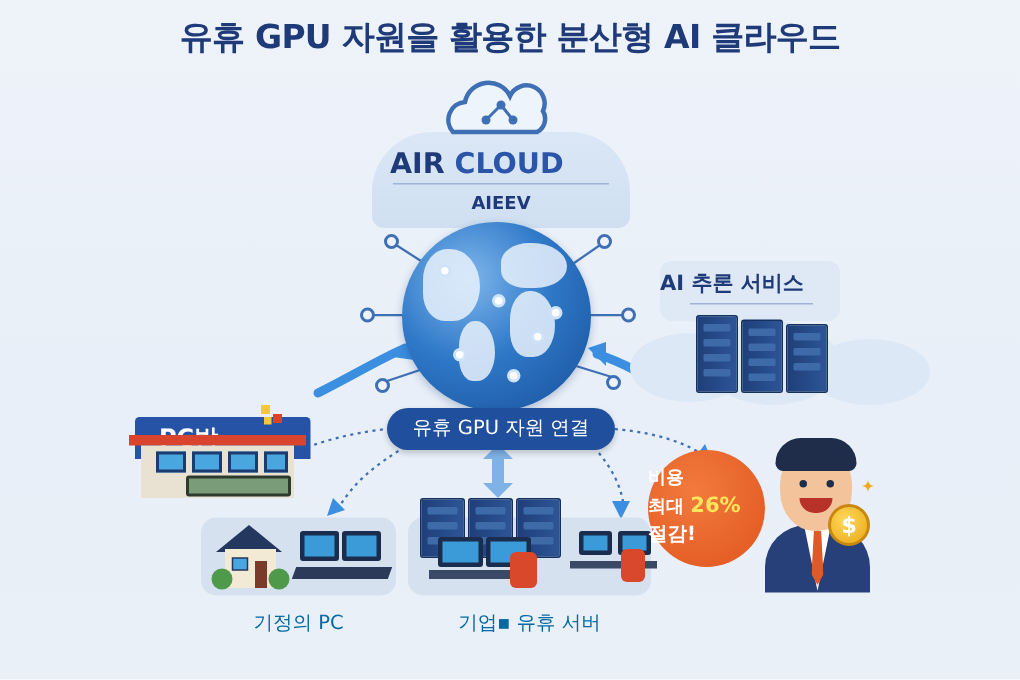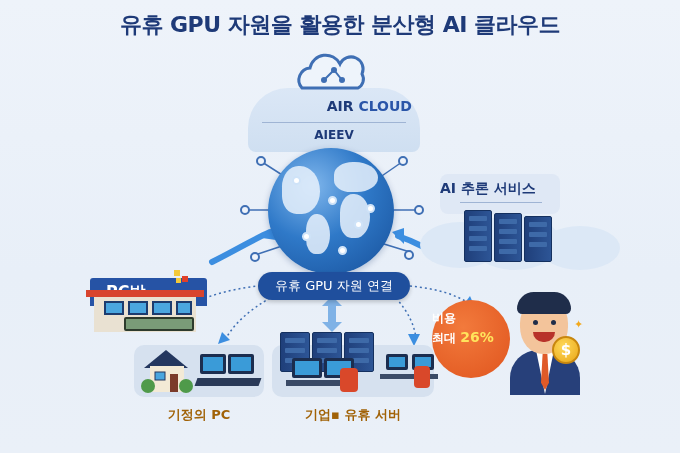--- a/index.html
+++ b/index.html
@@ -1,20 +1,20 @@
 <!DOCTYPE html>
 <html><head>
   <meta charset="utf-8">
   <style>
     * { margin:0; padding:0; box-sizing:border-box; }
     body { width:680px; height:453px; overflow:hidden; background:linear-gradient(180deg,#eef3fa 0%,#e8eff8 60%,#eaf0f8 100%); font-family:"DejaVu Sans", sans-serif; position:relative; }
     .abs { position:absolute; }
     .title { left:0; width:680px; top:10px; text-align:center; font-size:22px; font-weight:bold; color:#1e3a78; letter-spacing:-0.5px; }
     .cloud-panel { left:248px; top:88px; width:172px; height:64px; border-radius:40px 40px 8px 8px; background:linear-gradient(180deg,#dbe7f6,#cfdff1); }
-    .air { left:240px; top:98px; width:172px; text-align:right; font-size:14px; font-weight:bold; color:#1e3a78; }
+    .air { left:260px; top:98px; width:172px; text-align:left; font-size:19px; font-weight:bold; color:#1e3a78; }
     .air .c2 { color:#2a55a8; }
     .aieev-line { left:262px; top:122px; width:144px; height:1px; background:#9fb4d4; }
     .aieev { left:248px; top:128px; width:172px; text-align:center; font-size:12px; font-weight:bold; color:#1e3a78; }
     .globe { left:268px; top:148px; width:126px; height:126px; border-radius:50%; background:radial-gradient(circle at 35% 30%,#7fb6ec 0%,#2f79c8 45%,#174f99 100%); box-shadow:0 2px 6px rgba(0,40,100,.25); overflow:hidden; }
     .land { position:absolute; background:#e8f1fb; opacity:.85; border-radius:45% 55% 50% 40%; }
     .node { position:absolute; width:9px; height:9px; border-radius:50%; background:#fff; border:2px solid #cfe3f8; }
     .ring { position:absolute; width:10px; height:10px; border-radius:50%; border:2px solid #3f6fb4; background:#eef3fa; }
     .link-pill { left:258px; top:272px; width:152px; height:28px; border-radius:14px; background:#1f4f9d; color:#fff; font-size:13px; text-align:center; line-height:28px; box-shadow:0 2px 4px rgba(0,0,0,.2); }
     .ai-panel { left:440px; top:174px; width:120px; height:40px; border-radius:8px; background:#dfe8f5; }
     .ai-label { left:440px; top:180px; width:120px; text-align:left; font-size:14px; font-weight:bold; color:#1e3a78; }
@@ -22,21 +22,21 @@
     .cloud-blob { border-radius:50%; background:#dce8f6; }
     .rack { border-radius:2px; background:linear-gradient(90deg,#1f3f7a,#2d5596); border:1px solid #14305f; }
     .rack i { display:block; margin:5px 4px 0; height:5px; background:#3e6aa8; border-radius:1px; }
     .pc-house { left:90px; top:262px; width:110px; height:70px; }
     .sign { position:absolute; left:0; top:16px; width:117px; height:28px; background:#2653a5; border-radius:3px 3px 0 0; color:#fff; font-weight:bold; font-size:16px; line-height:28px; padding-left:16px; }
     .awning { position:absolute; left:-4px; top:28px; width:118px; height:7px; background:#d8442e; }
     .shop { position:absolute; left:4px; top:35px; width:102px; height:35px; background:#e9e1d2; }
     .win { position:absolute; top:4px; width:20px; height:14px; background:#4aa6df; border:2px solid #1c3b6e; }
     .panel { border-radius:10px; background:#d6e1ef; }
     .monitor { position:absolute; background:#3a9bd8; border:3px solid #1b2d4f; border-radius:2px; }
-    .label { font-size:13px; font-weight:bold; color:#a16207; text-align:center; }
+    .label { font-size:13px; font-weight:normal; color:#0369a1; text-align:center; }
     .badge { left:432px; top:300px; width:78px; height:78px; border-radius:50%; background:radial-gradient(circle at 40% 35%,#f27a3c,#e0551e); color:#fff; text-align:left; font-weight:bold; }
     .badge .l1 { font-size:12px; margin-top:10px; }
     .badge .l2 { font-size:12px; margin-top:2px; }
     .badge .l2 b { color:#ffe45c; font-size:14px; }
     .badge .l3 { font-size:13px; margin-top:1px; }
     .man-body { left:510px; top:350px; width:70px; height:45px; background:#27407a; border-radius:28px 28px 0 0; }
     .man-shirt { left:536px; top:350px; width:18px; height:44px; background:#fff; clip-path:polygon(0 0,100% 0,50% 100%); }
     .man-tie { left:541px; top:354px; width:8px; height:36px; background:#e05a28; clip-path:polygon(20% 0,80% 0,100% 80%,50% 100%,0 80%); }
     .man-head { left:520px; top:298px; width:48px; height:56px; border-radius:45% 45% 48% 48%; background:#f3c49b; }
     .man-hair { left:517px; top:292px; width:54px; height:22px; border-radius:26px 26px 8px 8px; background:#1f2d4a; }
@@ -202,20 +202,21 @@
 <div class="abs" style="left:380px;top:374px;width:58px;height:5px;background:#3a4a66;"></div>
 <div class="abs" style="left:414px;top:366px;width:16px;height:22px;background:#d9482a;border-radius:4px;"></div>
 <div class="abs label" style="left:272px;top:406px;width:162px;">기업▪ 유휴 서버</div>
 
 <div class="abs badge">
   <div class="l1">비용</div>
   <div class="l2">
     <span>최대</span>
     <b>26%</b>
   </div>
+  <div class="l3">절감!</div>
 </div>
 
 <div class="abs man-body"></div>
 <div class="abs man-shirt"></div>
 <div class="abs man-tie"></div>
 <div class="abs man-head"></div>
 <div class="abs man-hair"></div>
 <div class="abs eye" style="left:533px;top:320px;"></div>
 <div class="abs eye" style="left:551px;top:320px;"></div>
 <div class="abs man-smile"></div>

